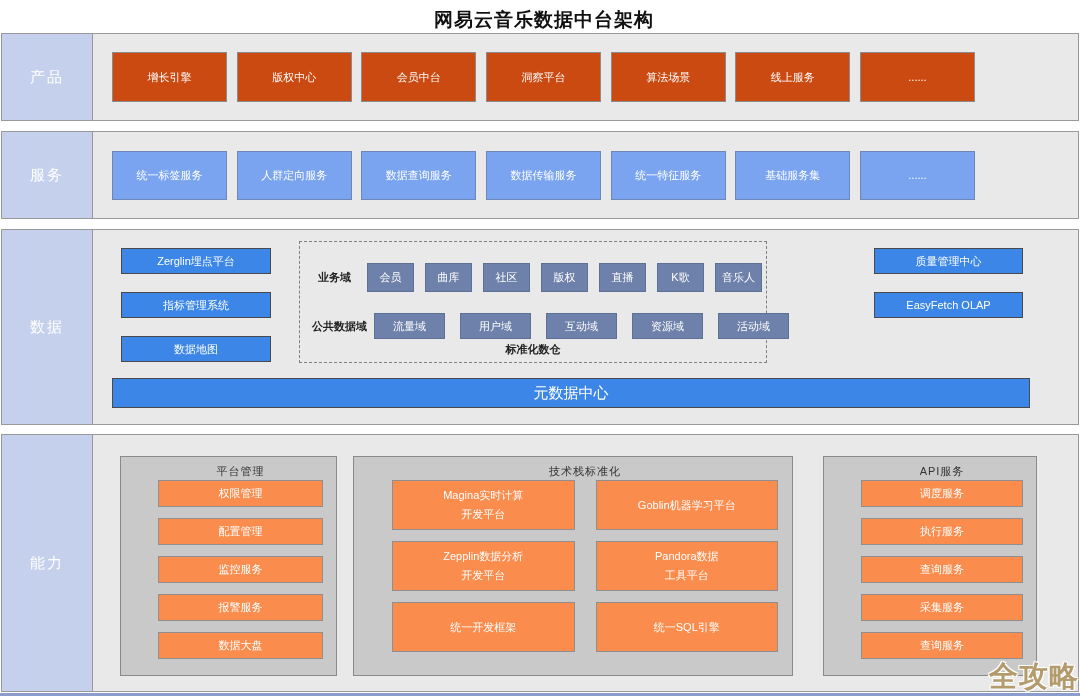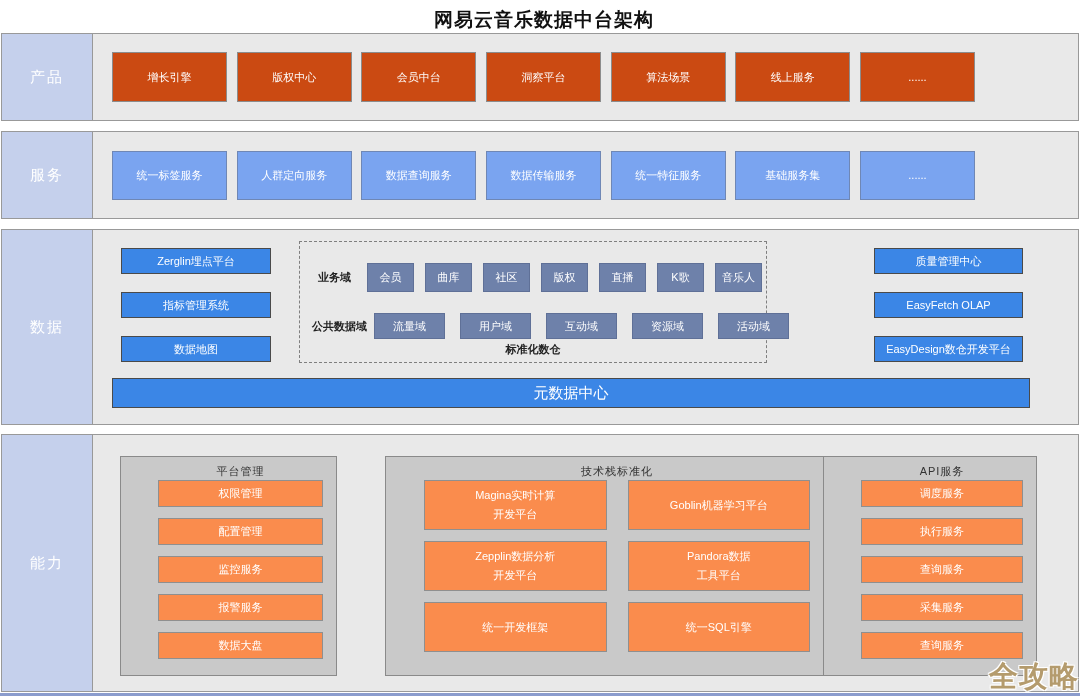--- a/index.html
+++ b/index.html
@@ -52,21 +52,21 @@
   .wh-caption { position:absolute; left:0; right:0; bottom:5px; text-align:center;
     font-size:11px; font-weight:600; color:#222; }
   .b3-meta { position:absolute; left:19px; top:148px; width:918px; height:30px;
     background:#3b86e6; border:1px solid #4a4a4a; font-size:15px; }
 
   
   #band-capability { top:434px; height:258px; }
   .cap-group { position:absolute; top:21px; height:220px; background:#c9c9c9;
     border:1px solid #8a8a8a;padding-left:24px; }
   #cap-g1 { left:27px; width:217px; }
-  #cap-g2 { left:260px; width:440px;margin-left:32px; }
+  #cap-g2 { left:260px; width:440px; }
   #cap-g3 { left:730px; width:214px; }
   .cap-title { text-align:center; margin-top:7px; height:15px; font-size:11px;
     color:#333; letter-spacing:1px; }
   .cap-list { display:flex; flex-direction:column; gap:11px; margin:1px 13px 0; }
   .cap-list > div, .cap-grid > div { background:#fa8c4d; border:1px solid #8f8f8f;
     color:#fff; font-size:11px; display:flex; align-items:center; justify-content:center;
     text-align:center; white-space:pre-line; }
   .cap-list > div { height:27px; }
   .cap-grid { display:grid; grid-template-columns:1fr 1fr; column-gap:21px;
     row-gap:11px; margin:1px 14px 0; }
@@ -143,21 +143,20 @@
               <div class="whbox">资源域</div>
               <div class="whbox">活动域</div>
             </div>
         </div>
         <div class="wh-caption">标准化数仓</div>
       </div>
 
       <div class="b3-right">
           <div class="box dbox">质量管理中心</div>
           <div class="box dbox">EasyFetch OLAP</div>
-          <div class="box dbox">EasyDesign数仓开发平台</div>
         </div>
 
       <div class="box b3-meta">元数据中心</div>
     </div>
   </div>
 
   <div class="band" id="band-capability">
     <div class="band-label">能力</div>
     <div class="band-content">
 

